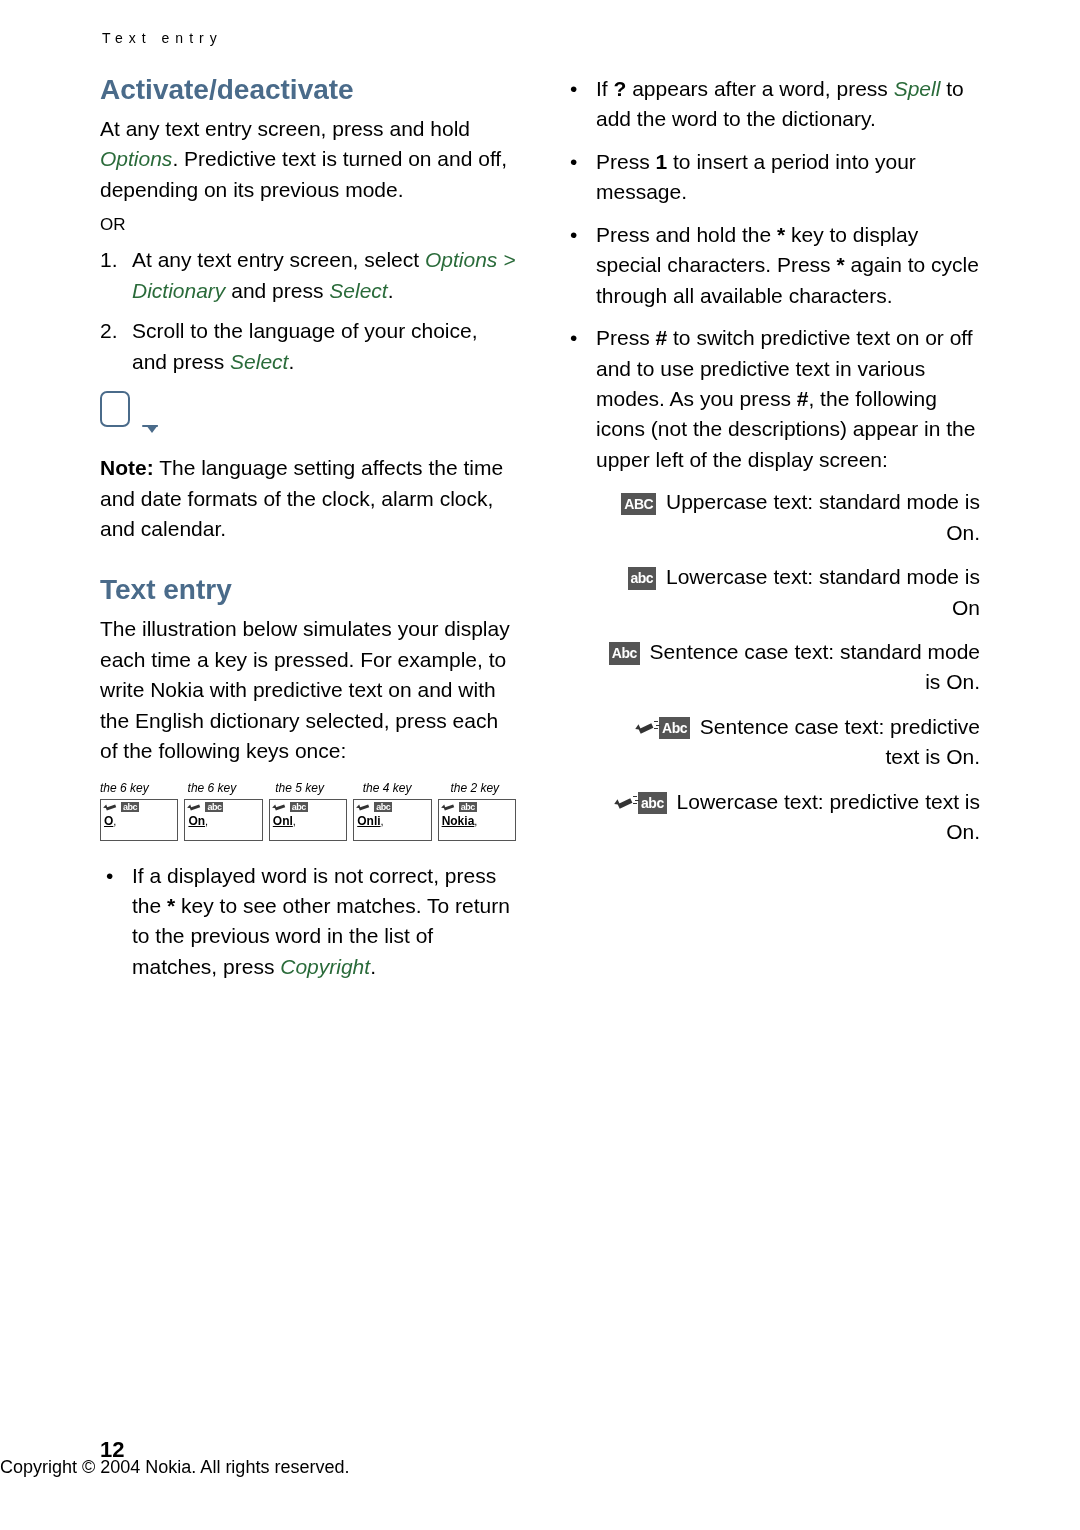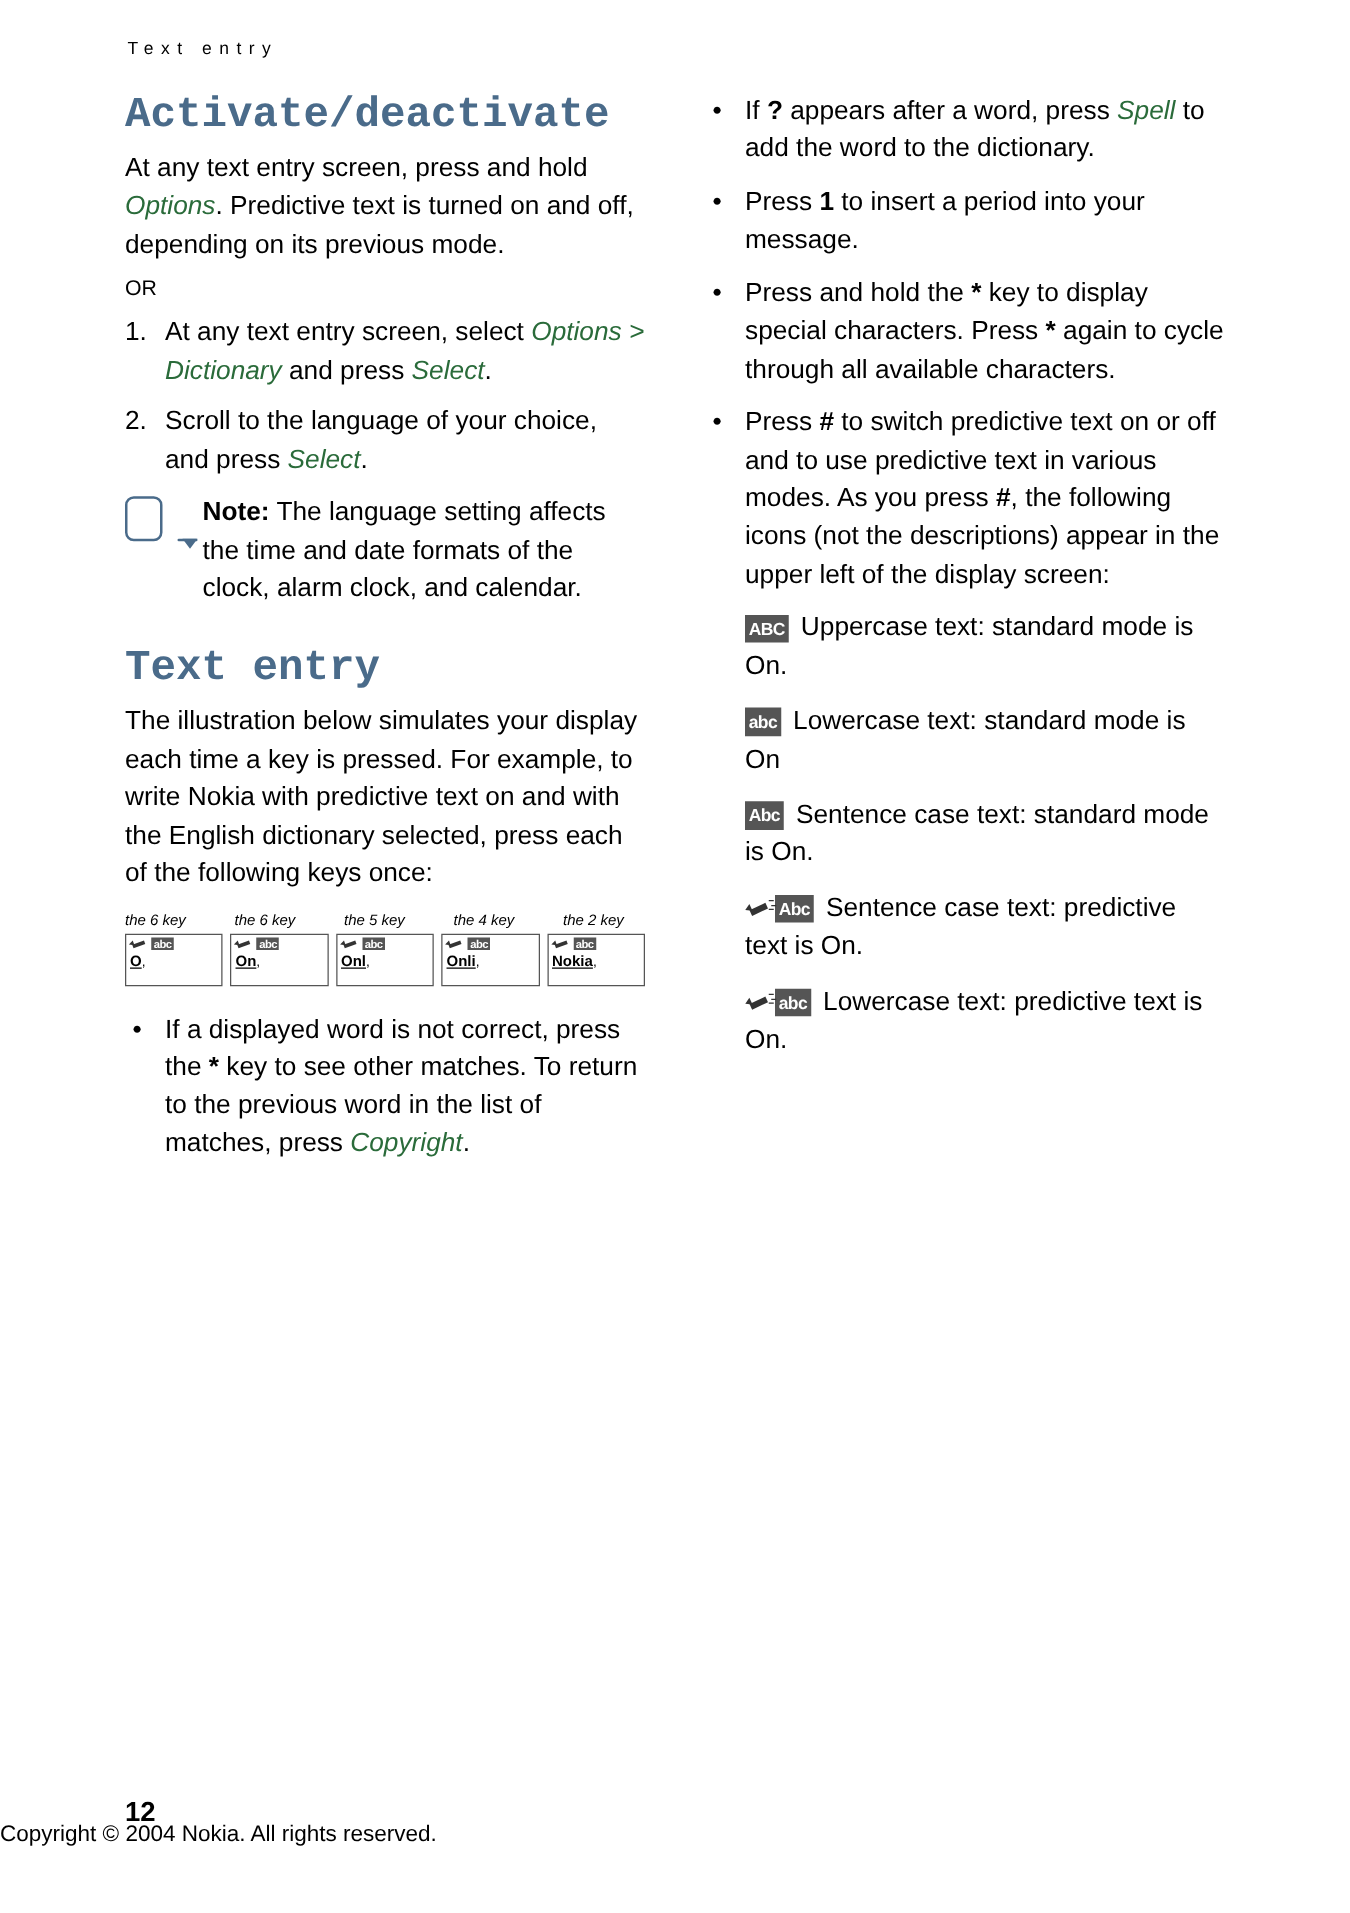--- a/index.html
+++ b/index.html
@@ -25,24 +25,23 @@
     .columns {
       display: flex;
       gap: 48px;
     }
     .col {
       flex: 1;
       width: 50%;
     }
     .heading {
       color: #4a6b8a;
-      font-size: 34px;
+      font-size: 28px;
       font-weight: bold;
       margin-bottom: 8px;
-      font-family: Liberation Mono, monospace;
     }
     .body-text {
       font-size: 21px;
       line-height: 1.45;
       margin-bottom: 10px;
     }
     .or-text {
       font-size: 17px;
       margin: 8px 0 10px 0;
     }
@@ -69,20 +68,21 @@
       counter-increment: item;
       content: counter(item) ".";
       position: absolute;
       left: -32px;
     }
     .note-block {
       display: flex;
       gap: 16px;
       margin-bottom: 30px;
       margin-top: 6px;
+      flex-direction: column;
     }
     .note-icon {
       width: 46px;
       height: 46px;
       flex-shrink: 0;
       position: relative;
       margin-top: 2px;
     }
     .note-icon-inner {
       width: 30px;
@@ -215,20 +215,21 @@
     .key-cursor {
       display: inline-block;
     }
     .indent-section {
       padding-left: 32px;
     }
     .mode-row {
       font-size: 21px;
       line-height: 1.45;
       margin-bottom: 14px;
+      text-align: right;
     }
     .mode-badge {
       background: #555;
       color: #fff;
       font-size: 14px;
       font-weight: bold;
       padding: 1px 3px;
       display: inline-block;
       vertical-align: middle;
       margin-right: 4px;

